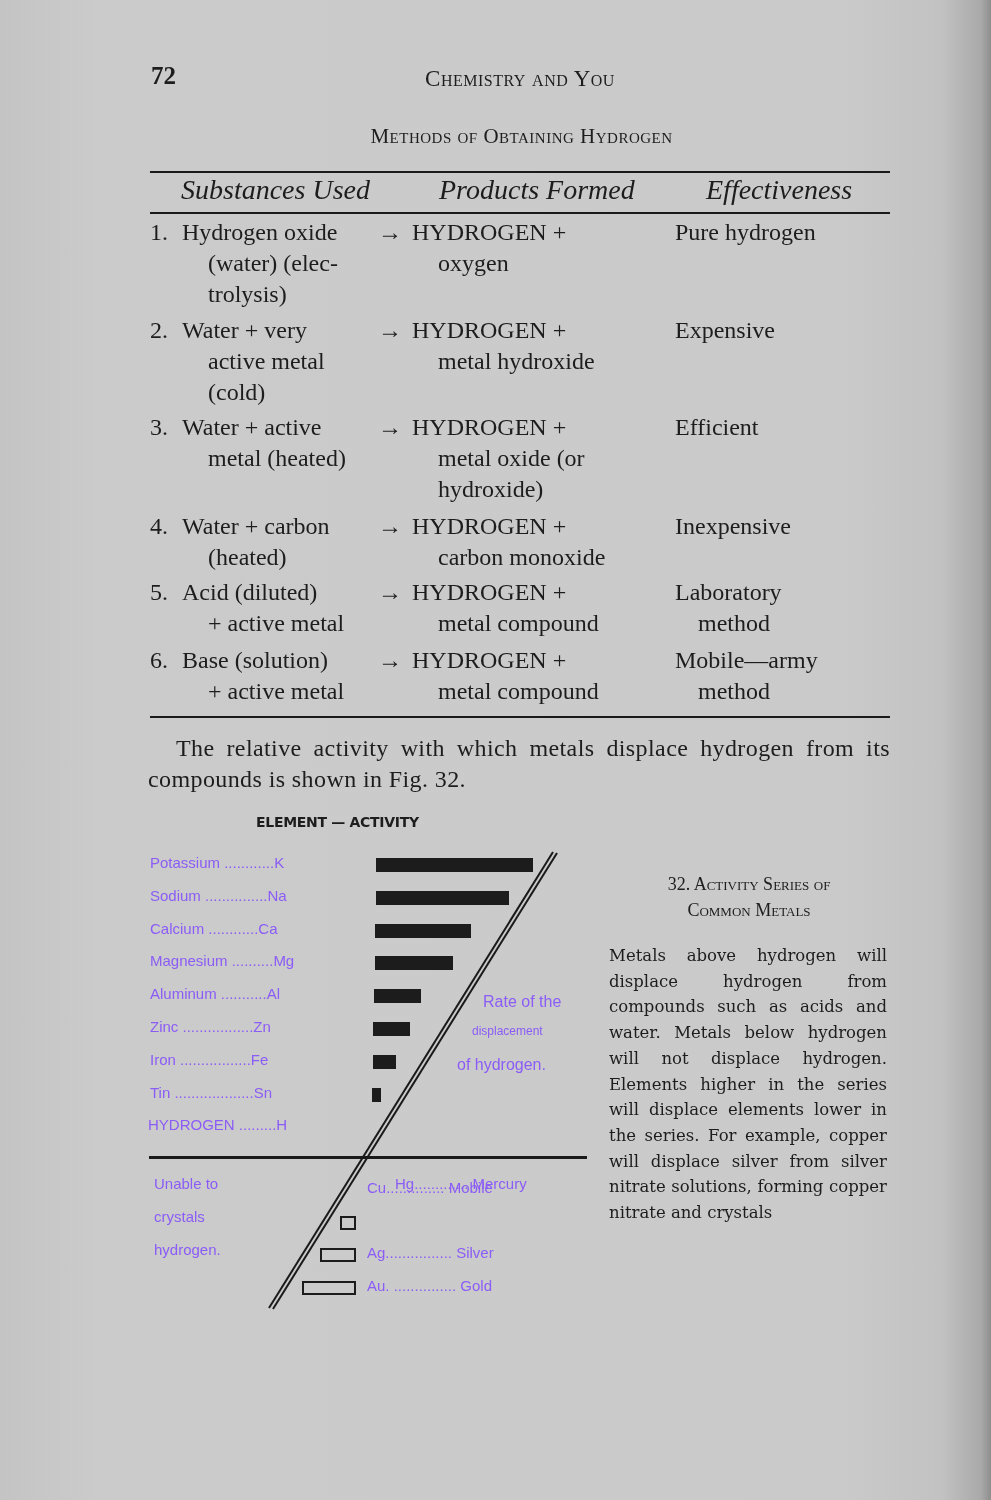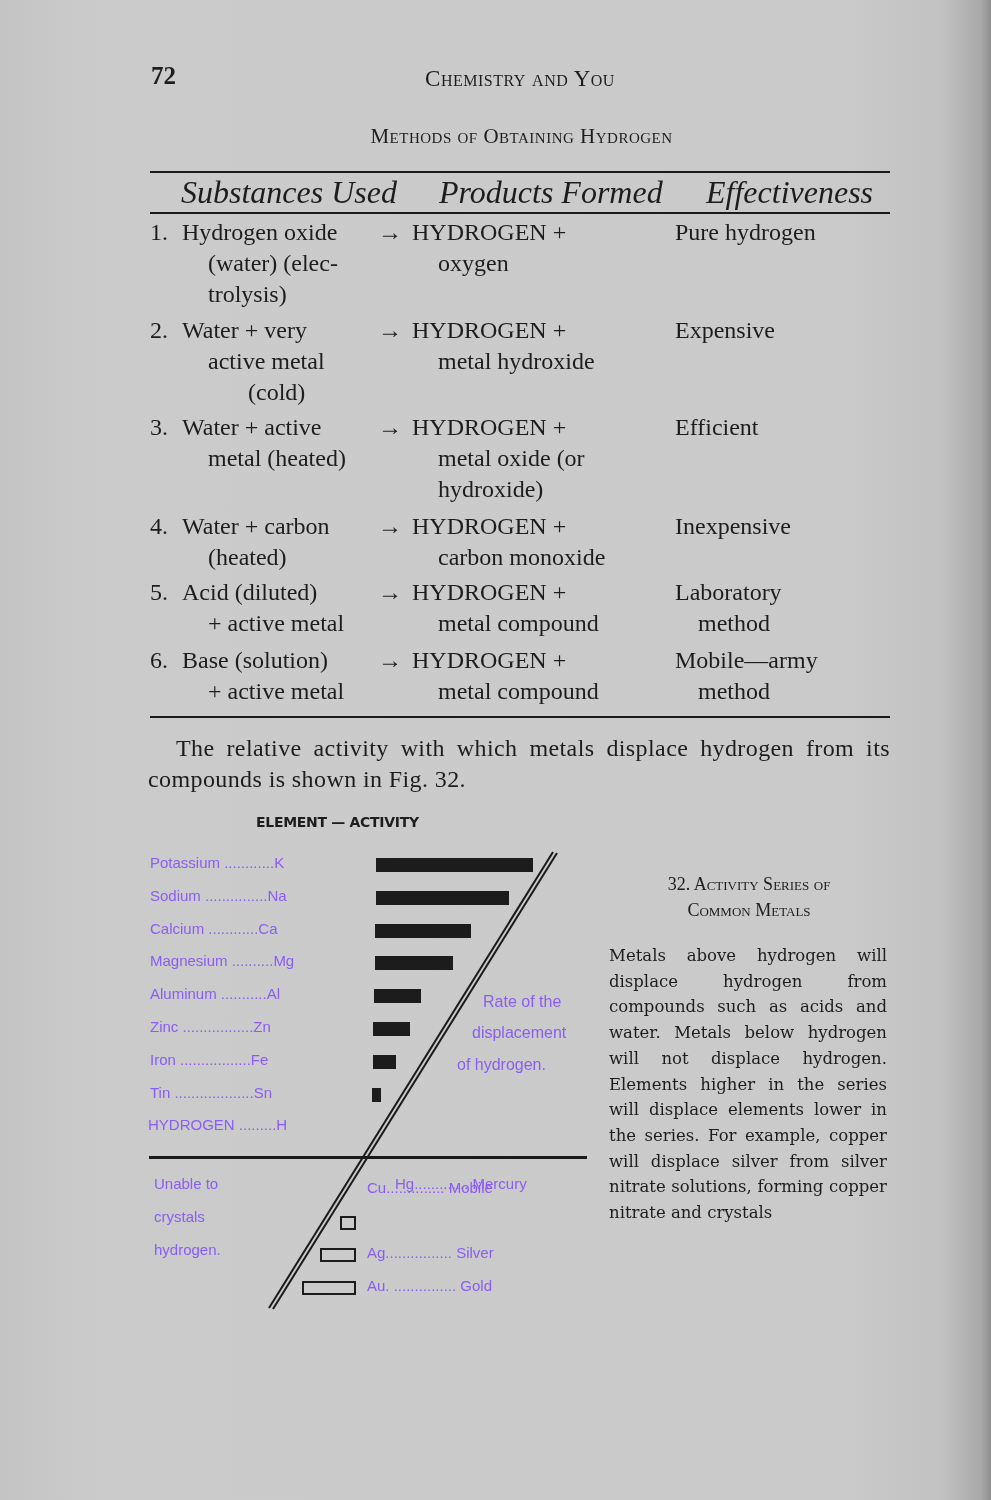--- a/index.html
+++ b/index.html
@@ -7,21 +7,21 @@
       width:991px; height:1500px; position:relative; overflow:hidden;
       background: linear-gradient(to right, #c4c4c4 0%, #cbcbcb 10%, #cacaca 85%, #c2c2c2 95%, #a9a9a9 99%, #8e8e8e 100%);
       color:#1d1d1d;
       font-family: "DejaVu Serif", "Liberation Serif", serif;
     }
     .abs { position:absolute; }
     #page-number { left:151px; top:62px; font-size:25px; font-family:"Liberation Serif", serif; font-weight:bold; }
     #running-head { left:0; width:1040px; top:66px; text-align:center; font-size:23px; font-family:"Liberation Serif", serif; font-variant:small-caps; letter-spacing:0.5px; }
     #table-title { left:0; width:1043px; top:124px; text-align:center; font-size:21px; font-family:"Liberation Serif", serif; font-variant:small-caps; letter-spacing:0.5px; }
     .rule { position:absolute; background:#1a1a1a; }
-    .th { position:absolute; top:174px; font-style:italic; font-size:32px; font-family:"Liberation Serif", serif; }
+    .th { position:absolute; top:174px; font-style:italic; font-size:28px; font-family:"Liberation Serif", serif; }
     .cell { position:absolute; font-family:"Liberation Serif", serif; font-size:24px; line-height:31px; white-space:pre; }
     .para { position:absolute; font-family:"Liberation Serif", serif; font-size:24px; line-height:31px; }
     
     .fig-label { position:absolute; font-family:Liberation Sans, sans-serif; font-size:15px; white-space:pre; color:#8b5cf6; }
     .bar { position:absolute; background:#1c1c1c; height:14px; }
     .obox { position:absolute; border:2px solid #1c1c1c; height:10px; background:transparent; }
     .cap-title { position:absolute; font-family:"Liberation Serif", serif; font-variant:small-caps; font-size:18px; text-align:center; line-height:26px; }
     .cap-body { position:absolute; font-family:"DejaVu Serif", serif; font-size:16.5px; line-height:25.7px; text-align:justify; }
     .cap-body .last { text-align:center; display:block; }
   </style>
@@ -48,21 +48,21 @@
       <div class="cell" style="left: 208px; top: 279px;">trolysis)</div>
       <div class="cell" style="left: 378px; top: 217px;">→</div>
       <div class="cell" style="left: 412px; top: 217px;">HYDROGEN +</div>
       <div class="cell" style="left: 438px; top: 248px;">oxygen</div>
       <div class="cell" style="left: 675px; top: 217px;">Pure hydrogen</div>
     </div>
     <div>
       <div class="cell" style="left: 150px; top: 315px;">2.</div>
       <div class="cell" style="left: 182px; top: 315px;">Water + very</div>
       <div class="cell" style="left: 208px; top: 346px;">active metal</div>
-      <div class="cell" style="left: 208px; top: 377px; margin-left: 40px;">(cold)</div>
+      <div class="cell" style="left: 208px; top: 377px;">(cold)</div>
       <div class="cell" style="left: 378px; top: 315px;">→</div>
       <div class="cell" style="left: 412px; top: 315px;">HYDROGEN +</div>
       <div class="cell" style="left: 438px; top: 346px;">metal hydroxide</div>
       <div class="cell" style="left: 675px; top: 315px;">Expensive</div>
     </div>
     <div>
       <div class="cell" style="left: 150px; top: 412px;">3.</div>
       <div class="cell" style="left: 182px; top: 412px;">Water + active</div>
       <div class="cell" style="left: 208px; top: 443px;">metal (heated)</div>
       <div class="cell" style="left: 378px; top: 412px;">→</div>
@@ -163,21 +163,21 @@
     </div>
 
   <div class="rule" style="left:149px; top:1156px; width:438px; height:3px;"></div>
 
   <svg class="abs" style="left:0; top:0;" width="991" height="1500">
     <line x1="553" y1="852" x2="269" y2="1308" stroke="#1a1a1a" stroke-width="2"></line>
     <line x1="557" y1="853" x2="273" y2="1309" stroke="#1a1a1a" stroke-width="2"></line>
   </svg>
 
   <div class="fig-label" style="left:483px; top:993px; font-size:16px;">Rate of the</div>
-  <div class="fig-label" style="left:472px; top:1024px; font-size:16px;text-align:right;">displacement</div>
+  <div class="fig-label" style="left:472px; top:1024px; font-size:12px;text-align:right;">displacement</div>
   <div class="fig-label" style="left:457px; top:1056px; font-size:16px;">of hydrogen.</div>
 
   <div class="fig-label" style="left:154px; top:1175px;">Unable to</div>
   <div class="fig-label" style="left:154px; top:1208px;">crystals</div>
   <div class="fig-label" style="left:154px; top:1241px;">hydrogen.</div>
 
   <div class="cap-title" style="left:610px; width:278px; top:871px;">32. Activity Series of</div>
   <div class="cap-title" style="left:610px; width:278px; top:897px;">Common Metals</div>
   <div class="cap-body" style="left:609px; width:278px; top:943px;">
     <span>Metals above hydrogen will displace hydrogen from compounds such as acids and water. Metals below hydrogen will not displace hydrogen. Elements higher in the series will displace elements lower in the series. For example, copper will displace silver from silver nitrate solutions, forming copper nitrate and crystals</span>

